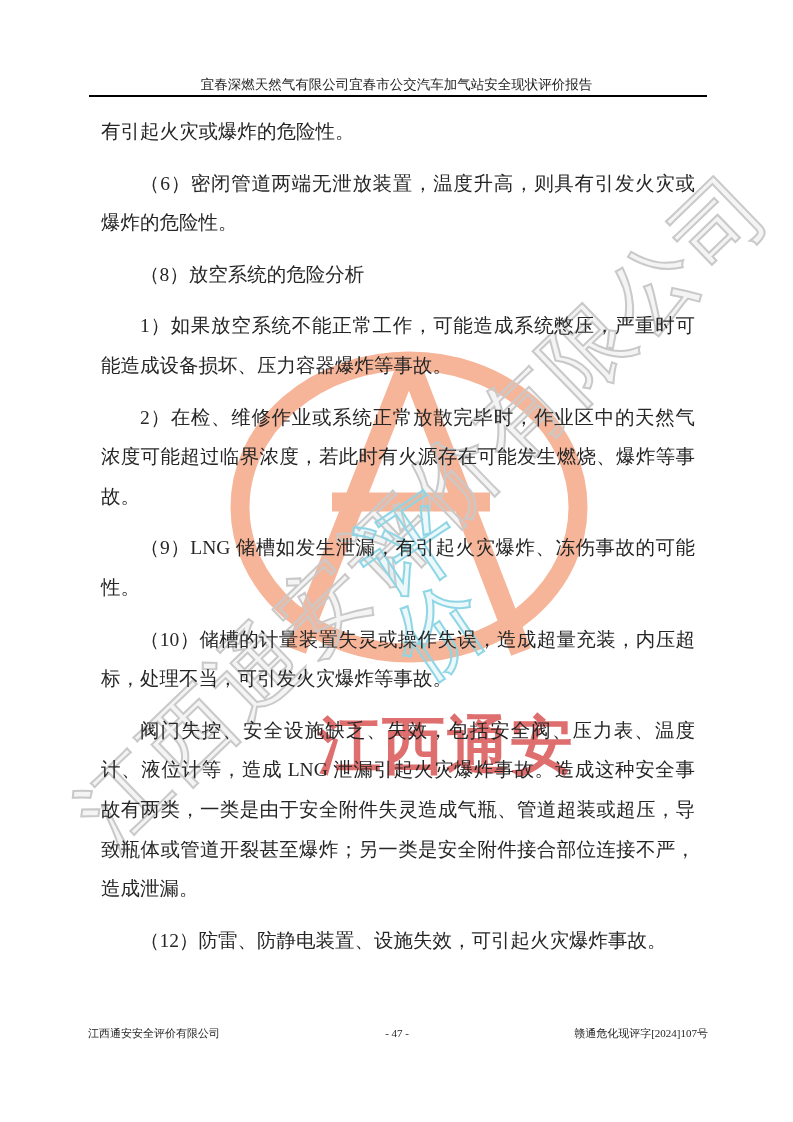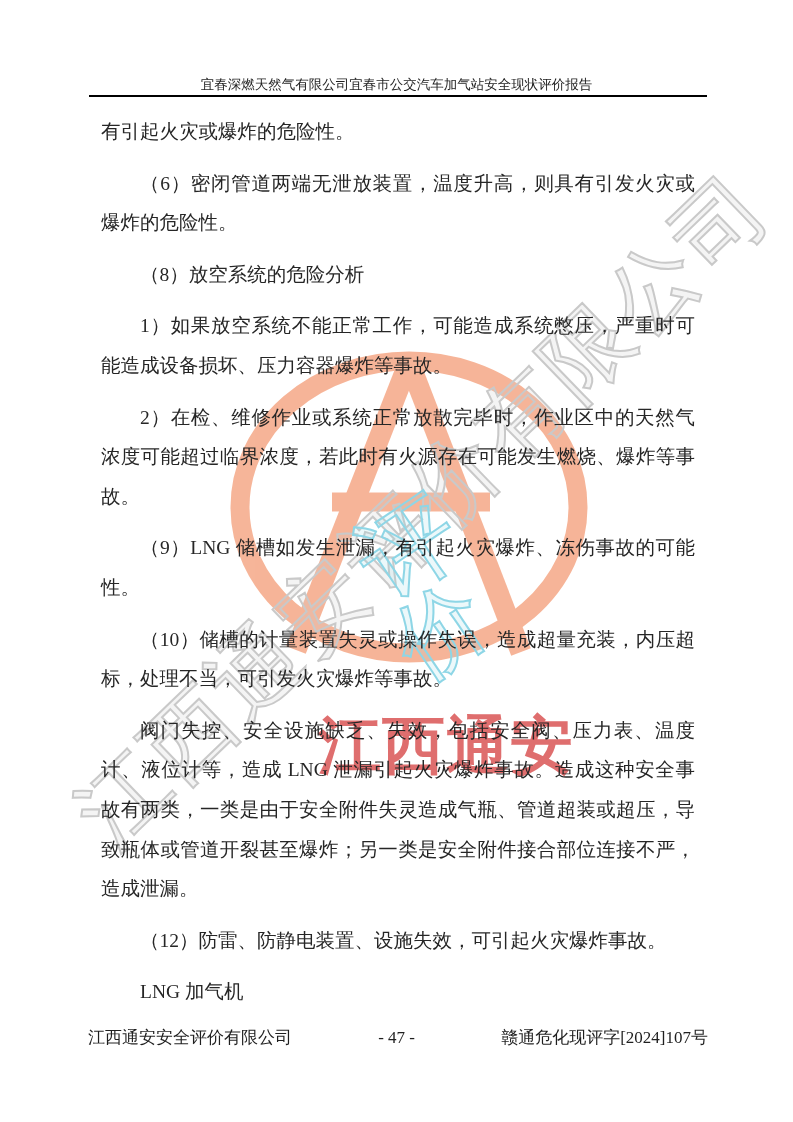--- a/index.html
+++ b/index.html
@@ -67,21 +67,21 @@
     font-size:19.5px;
     line-height:39.6px;
     text-align:justify;
     text-justify:inter-ideograph;
   }
   .doc-body p{margin:12px;padding:0;}
   .doc-body p.indent{text-indent:2em;}
   .footer{
     position:absolute;top:1026px;left:88px;width:620px;
     display:flex;justify-content:space-between;align-items:baseline;
-    font-size:17px;color:#1f1f1f;
+    font-size:11px;color:#1f1f1f;
   }
 </style>
 </head>
 <body>
 
 <div class="page">
 
   <div class="watermark-layer">
     <svg class="logo-svg" width="793" height="1122" viewBox="0 0 793 1122">
       <g stroke="#f6b193" fill="none" opacity="0.95">
@@ -104,21 +104,20 @@
     <div class="doc-body" id="doc-body">
         <p>有引起火灾或爆炸的危险性。</p>
         <p class="indent">（6）密闭管道两端无泄放装置，温度升高，则具有引发火灾或爆炸的危险性。</p>
         <p class="indent">（8）放空系统的危险分析</p>
         <p class="indent">1）如果放空系统不能正常工作，可能造成系统憋压，严重时可能造成设备损坏、压力容器爆炸等事故。</p>
         <p class="indent">2）在检、维修作业或系统正常放散完毕时，作业区中的天然气浓度可能超过临界浓度，若此时有火源存在可能发生燃烧、爆炸等事故。</p>
         <p class="indent">（9）LNG 储槽如发生泄漏，有引起火灾爆炸、冻伤事故的可能性。</p>
         <p class="indent">（10）储槽的计量装置失灵或操作失误，造成超量充装，内压超标，处理不当，可引发火灾爆炸等事故。</p>
         <p class="indent">阀门失控、安全设施缺乏、失效，包括安全阀、压力表、温度计、液位计等，造成 LNG 泄漏引起火灾爆炸事故。造成这种安全事故有两类，一类是由于安全附件失灵造成气瓶、管道超装或超压，导致瓶体或管道开裂甚至爆炸；另一类是安全附件接合部位连接不严，造成泄漏。</p>
         <p class="indent">（12）防雷、防静电装置、设施失效，可引起火灾爆炸事故。</p>
-        <p class="indent">LNG 加气机</p>
       </div>
 
     <div class="footer">
       <span>江西通安安全评价有限公司</span>
       <span>- 47 -</span>
       <span>赣通危化现评字[2024]107号</span>
     </div>
   </div>
 
 </div>

